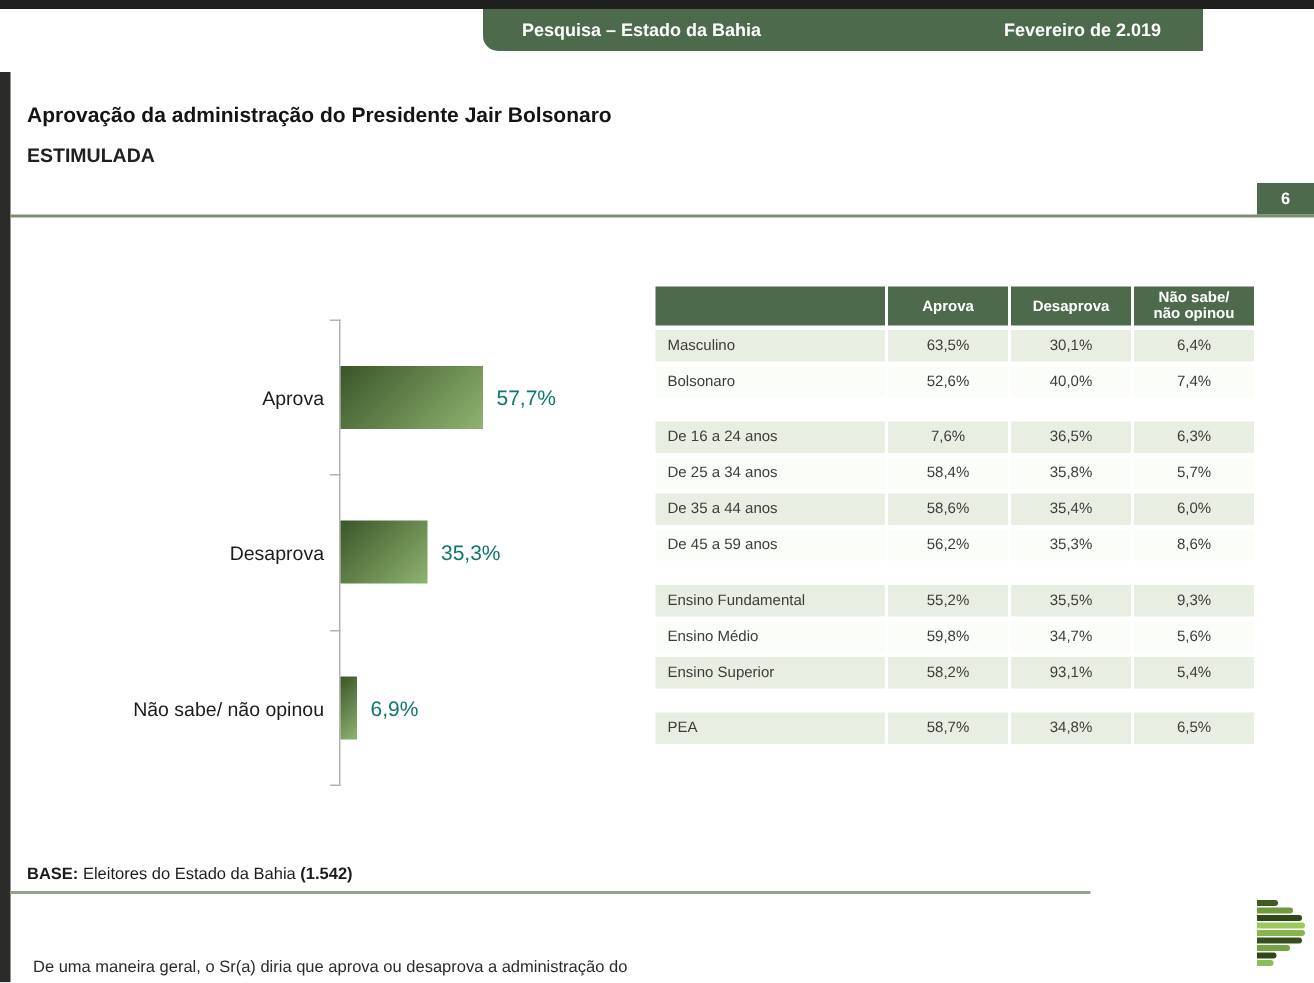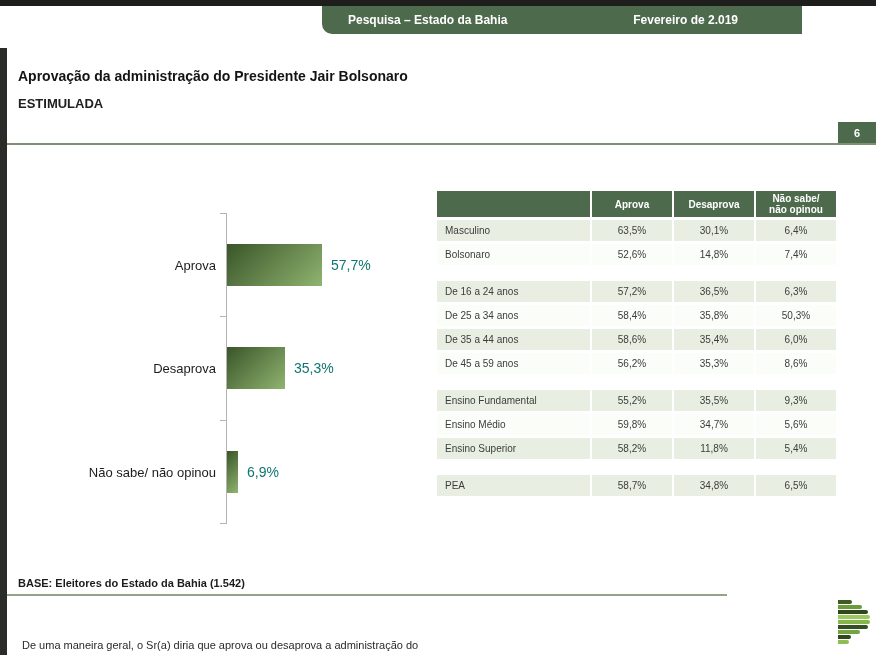--- a/index.html
+++ b/index.html
@@ -12,21 +12,21 @@
   }
   html,body{margin:0;padding:0;background:#fff;}
   .page{position:relative;width:876px;height:655px;background:#ffffff;
         font-family:"Liberation Sans",sans-serif;overflow:hidden;}
 
   .top-strip{position:absolute;top:0;left:0;width:876px;height:6px;background:#1e1e1c;}
   .left-strip{position:absolute;top:48px;left:0;width:7px;height:607px;background:#2b2b29;}
 
   .header-bar{position:absolute;top:6px;left:322px;width:480px;height:28px;
     background:var(--green);border-radius:0 0 0 10px;display:flex;align-items:center;
-    justify-content:space-between;padding:0 64px 0 26px;box-sizing:border-box;
+    justify-content:space-between;padding:0 28px 0 26px;box-sizing:border-box;
     color:#ffffff;font-size:12px;font-weight:bold;}
 
   .page-title{position:absolute;top:68px;left:18px;font-size:14px;font-weight:bold;color:#141414;}
   .page-subtitle{position:absolute;top:96px;left:18px;font-size:13px;font-weight:bold;color:#202020;}
   .title-rule{position:absolute;top:143px;left:7px;width:869px;height:2px;background:var(--rule);}
   .page-num{position:absolute;top:122px;left:838px;width:38px;height:21px;background:var(--green);
     color:#fff;font-size:11px;font-weight:bold;display:flex;align-items:center;justify-content:center;}
 
   
   .chart{position:absolute;left:20px;top:213px;width:412px;height:314px;}
@@ -45,21 +45,21 @@
   .crosstab th.c0{width:144px;}
   .crosstab th.cn{width:76px;}
   .crosstab td{font-size:10px;color:#3c3c3c;height:19px;vertical-align:middle;}
   .crosstab td.lbl{width:144px;text-align:left;padding-left:8px;}
   .crosstab td.num{width:76px;text-align:center;}
   .crosstab tr.g0 td{background:var(--row-green);}
   .crosstab tr.g1 td{background:var(--row-white);}
   .crosstab tr.spacer td{background:transparent;height:10px;padding:0;}
 
   
-  .base-line{position:absolute;left:18px;top:577px;font-size:11px;color:#1c1c1c;font-weight:bold;}
+  .base-line{position:absolute;left:18px;top:577px;font-size:11px;color:#1c1c1c;}
   .footer-rule{position:absolute;left:7px;top:594px;width:720px;height:2px;background:#93a385;}
   .question{position:absolute;left:22px;top:638px;width:408px;font-size:11px;line-height:15px;color:#2a2a2a;}
 
   .logo{position:absolute;left:838px;top:600px;width:36px;height:48px;}
   .logo .stripe{height:4px;margin-bottom:1px;border-radius:0 2px 2px 0;}
 </style>
 </head>
 <body>
 
 <div class="page">
@@ -107,37 +107,37 @@
     <tbody>
         <tr class="g0">
           <td class="lbl">Masculino</td>
           <td class="num">63,5%</td>
           <td class="num">30,1%</td>
           <td class="num">6,4%</td>
         </tr>
         <tr class="g1">
           <td class="lbl">Bolsonaro</td>
           <td class="num">52,6%</td>
-          <td class="num">14,8%</td>
+          <td class="num">40,0%</td>
           <td class="num">7,4%</td>
         </tr>
         <tr class="spacer">
           <td colspan="4"></td>
         </tr>
         <tr class="g0">
           <td class="lbl">De 16 a 24 anos</td>
-          <td class="num">57,2%</td>
+          <td class="num">7,6%</td>
           <td class="num">36,5%</td>
           <td class="num">6,3%</td>
         </tr>
         <tr class="g1">
           <td class="lbl">De 25 a 34 anos</td>
           <td class="num">58,4%</td>
           <td class="num">35,8%</td>
-          <td class="num">50,3%</td>
+          <td class="num">5,7%</td>
         </tr>
         <tr class="g0">
           <td class="lbl">De 35 a 44 anos</td>
           <td class="num">58,6%</td>
           <td class="num">35,4%</td>
           <td class="num">6,0%</td>
         </tr>
         <tr class="g1">
           <td class="lbl">De 45 a 59 anos</td>
           <td class="num">56,2%</td>
@@ -155,21 +155,21 @@
         </tr>
         <tr class="g1">
           <td class="lbl">Ensino Médio</td>
           <td class="num">59,8%</td>
           <td class="num">34,7%</td>
           <td class="num">5,6%</td>
         </tr>
         <tr class="g0">
           <td class="lbl">Ensino Superior</td>
           <td class="num">58,2%</td>
-          <td class="num">11,8%</td>
+          <td class="num">93,1%</td>
           <td class="num">5,4%</td>
         </tr>
         <tr class="spacer">
           <td colspan="4"></td>
         </tr>
         <tr class="g0">
           <td class="lbl">PEA</td>
           <td class="num">58,7%</td>
           <td class="num">34,8%</td>
           <td class="num">6,5%</td>

